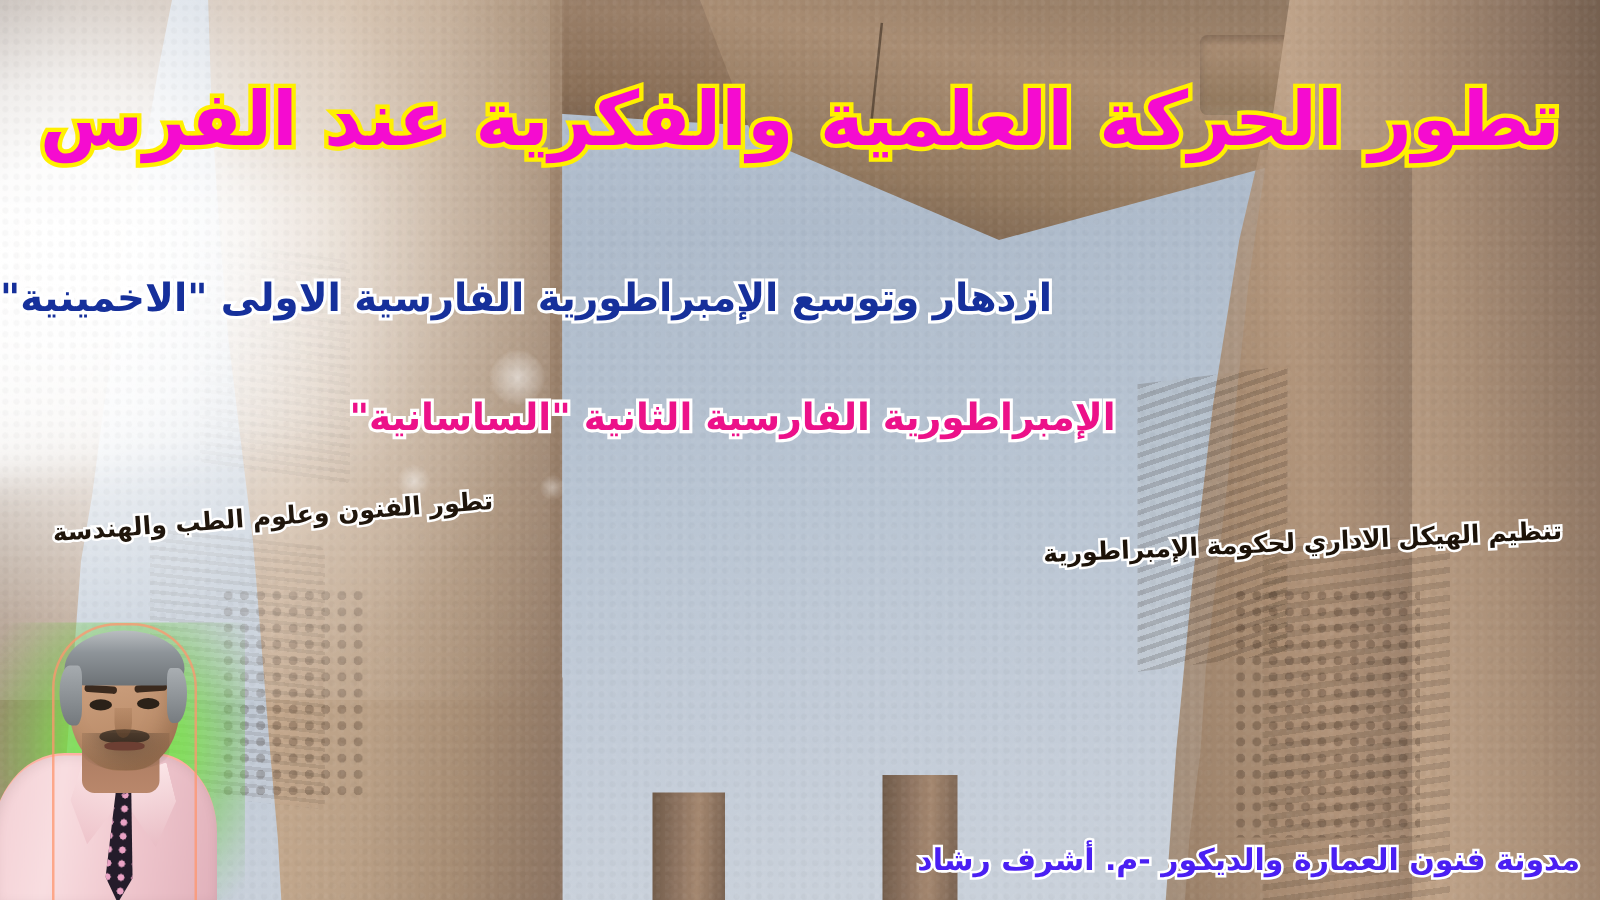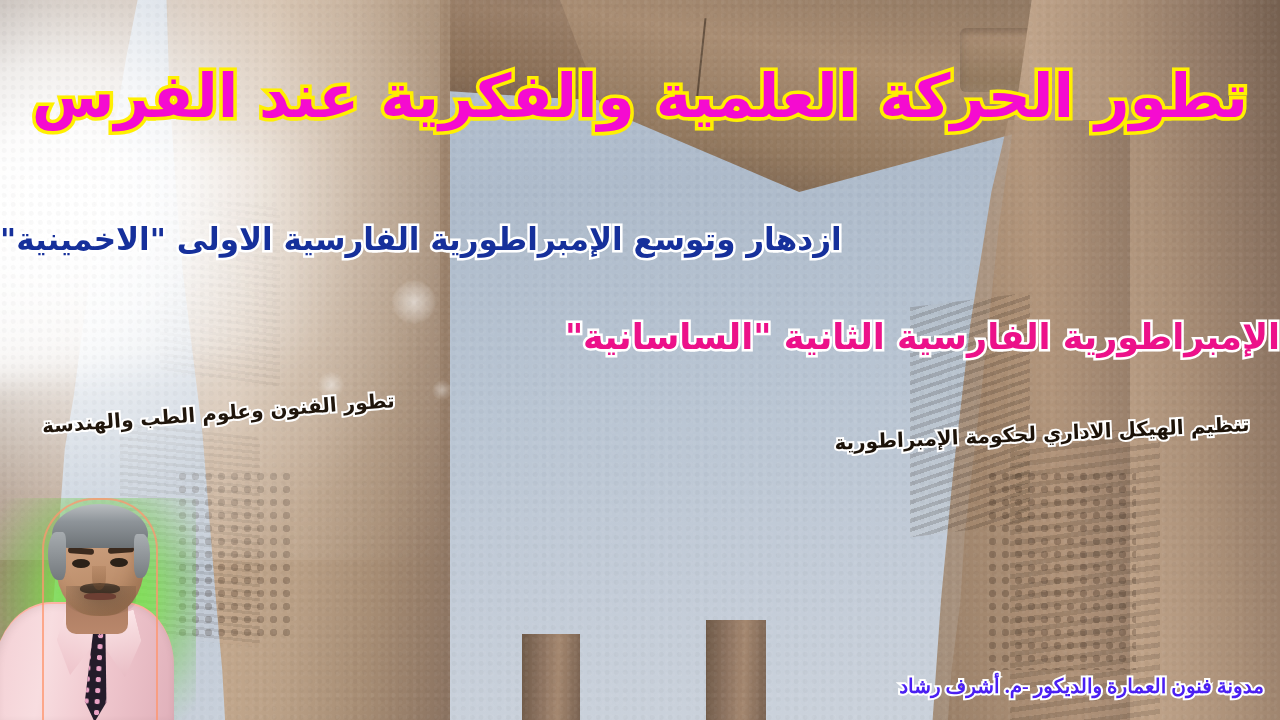--- a/index.html
+++ b/index.html
@@ -192,22 +192,23 @@
     top:224px; left:0; width:1280px;
     text-align:left;
     font-size:31px;
     color:#16309b;
     -webkit-text-stroke:5px #ffffff;
     paint-order:stroke fill;
   }
 
   
   #sub2{
-    top:320px; left:0; width:1280px;
-    font-size:35px;
+    top:320px; left:0; width:1172px;
+    text-align:center;
+    font-size:30px;
     color:#ec1189;
     -webkit-text-stroke:5px #ffffff;
     paint-order:stroke fill;
   }
 
   
   #bullet-right{
     top:414px; right:30px;
     font-size:20px;
     color:#1c1208;
@@ -224,25 +225,24 @@
     color:#20160c;
     -webkit-text-stroke:4px #ffffff;
     paint-order:stroke fill;
     transform:rotate(-4.2deg);
     transform-origin:left center;
   }
 
   
   #credit{
     top:676px; right:16px;
-    font-size:20px;
+    font-size:24px;
     color:#4a1ff2;
     -webkit-text-stroke:4px #ffffff;
     paint-order:stroke fill;
-    font-family:Liberation Serif, serif;
   }
 
   
   #presenter{
     position:absolute;
     left:0; bottom:0;
     width:196px; height:222px;
     overflow:hidden;
   }
   .glow{

